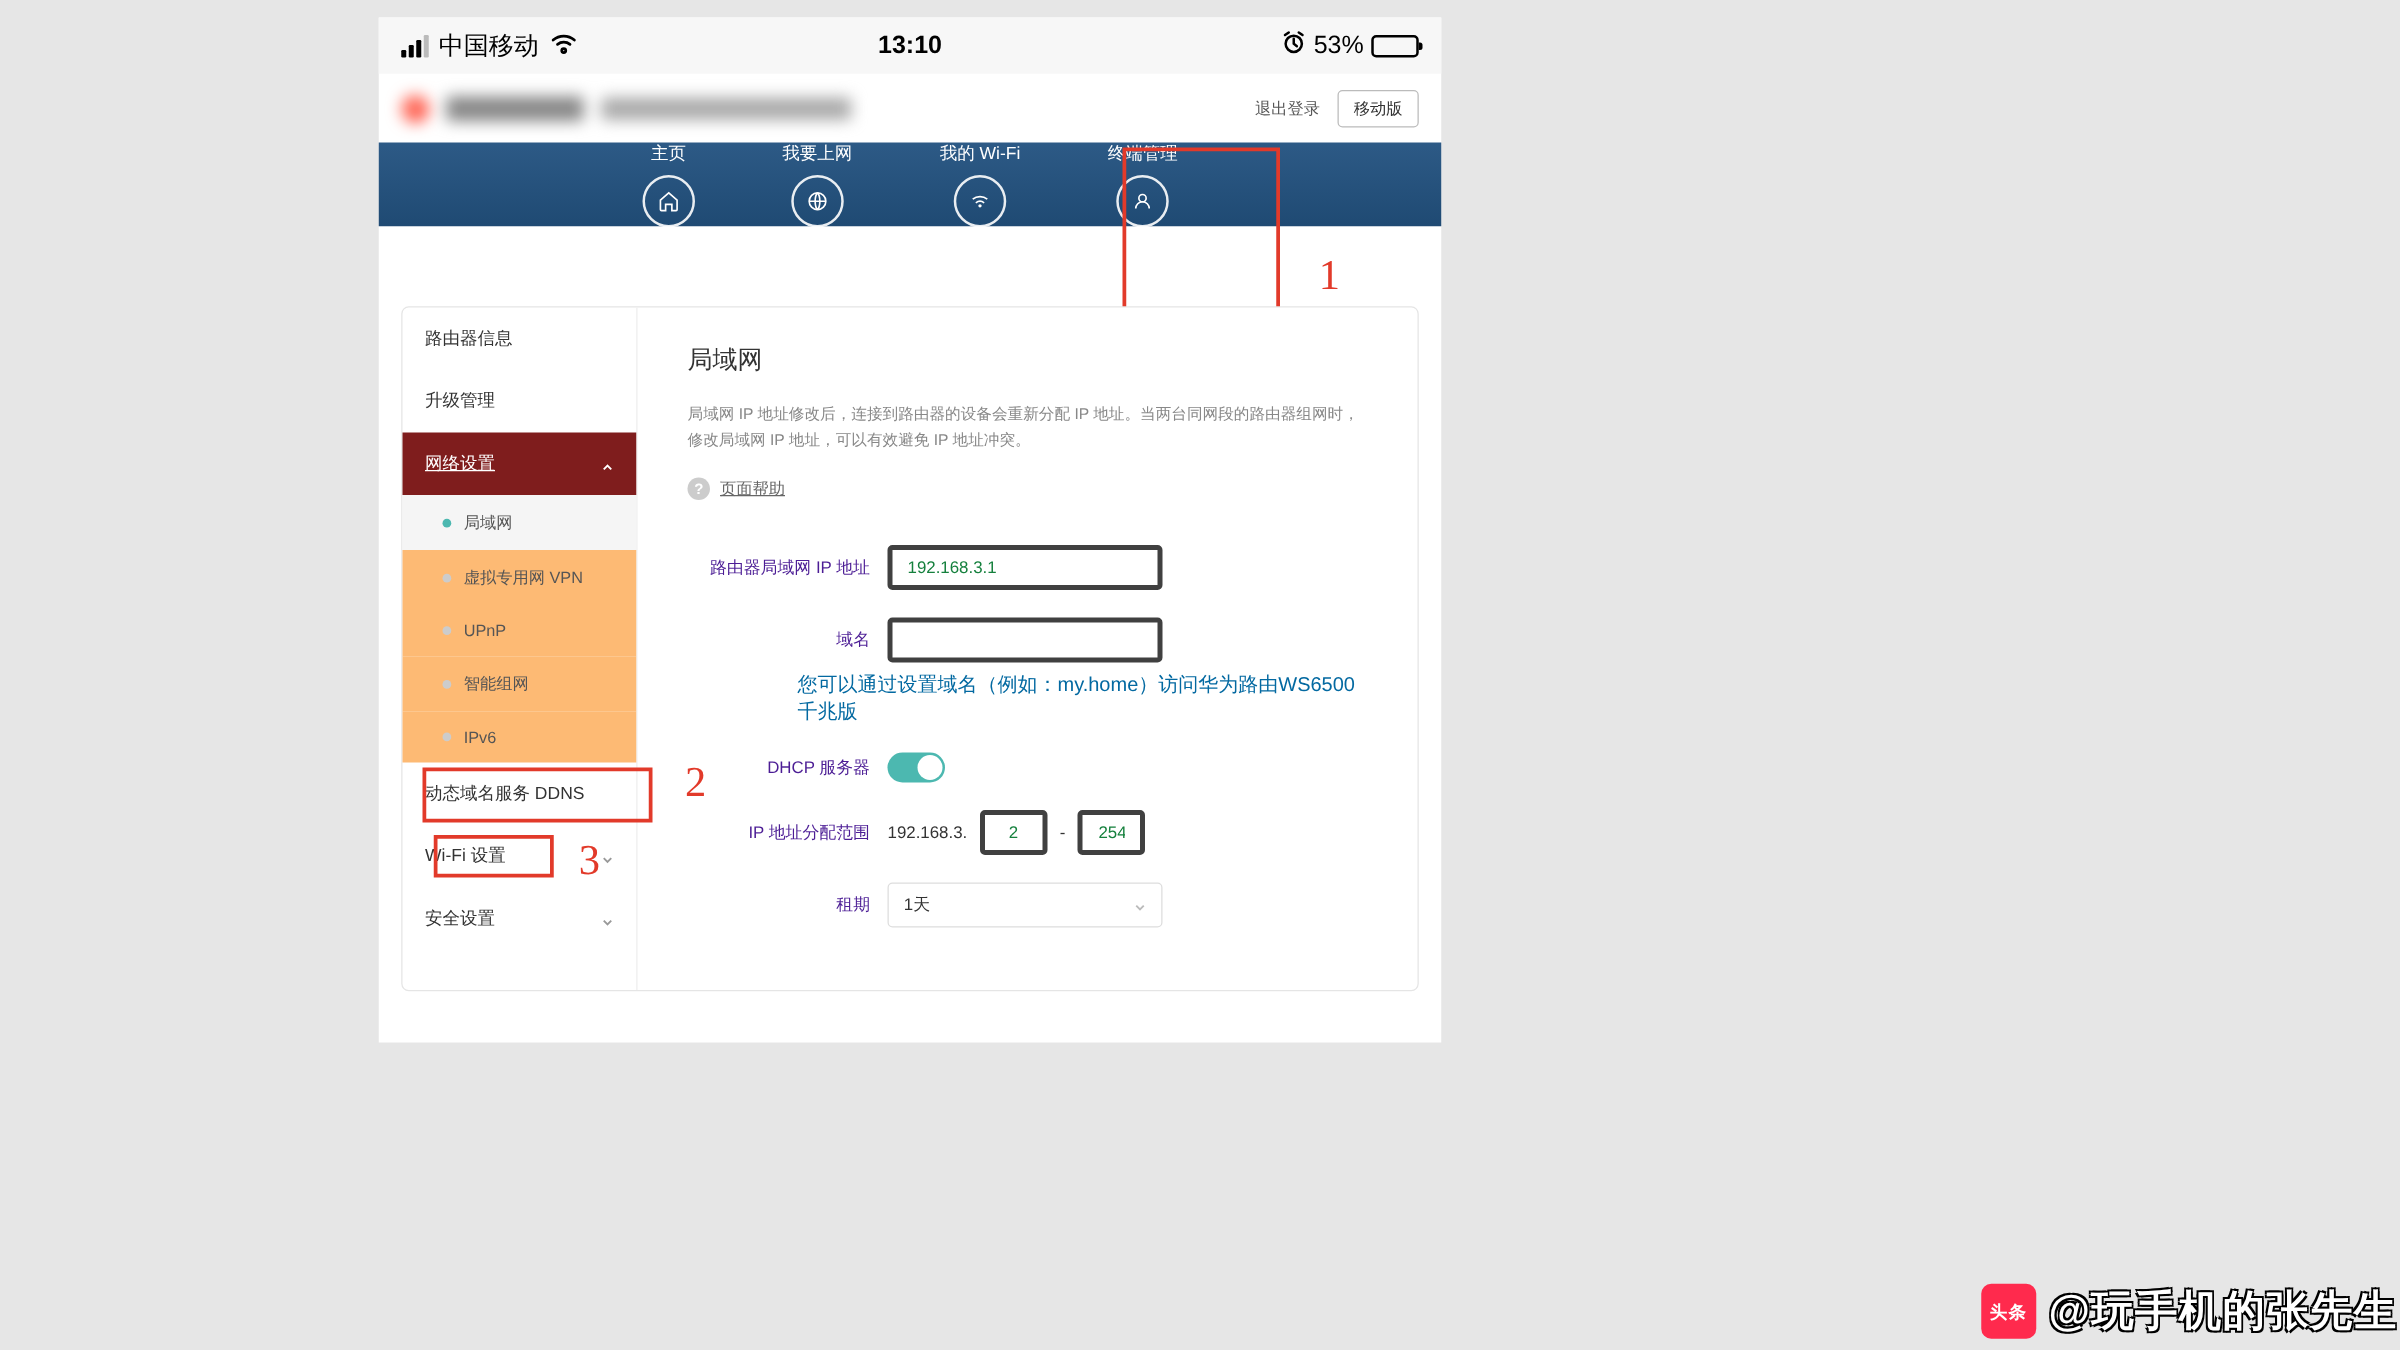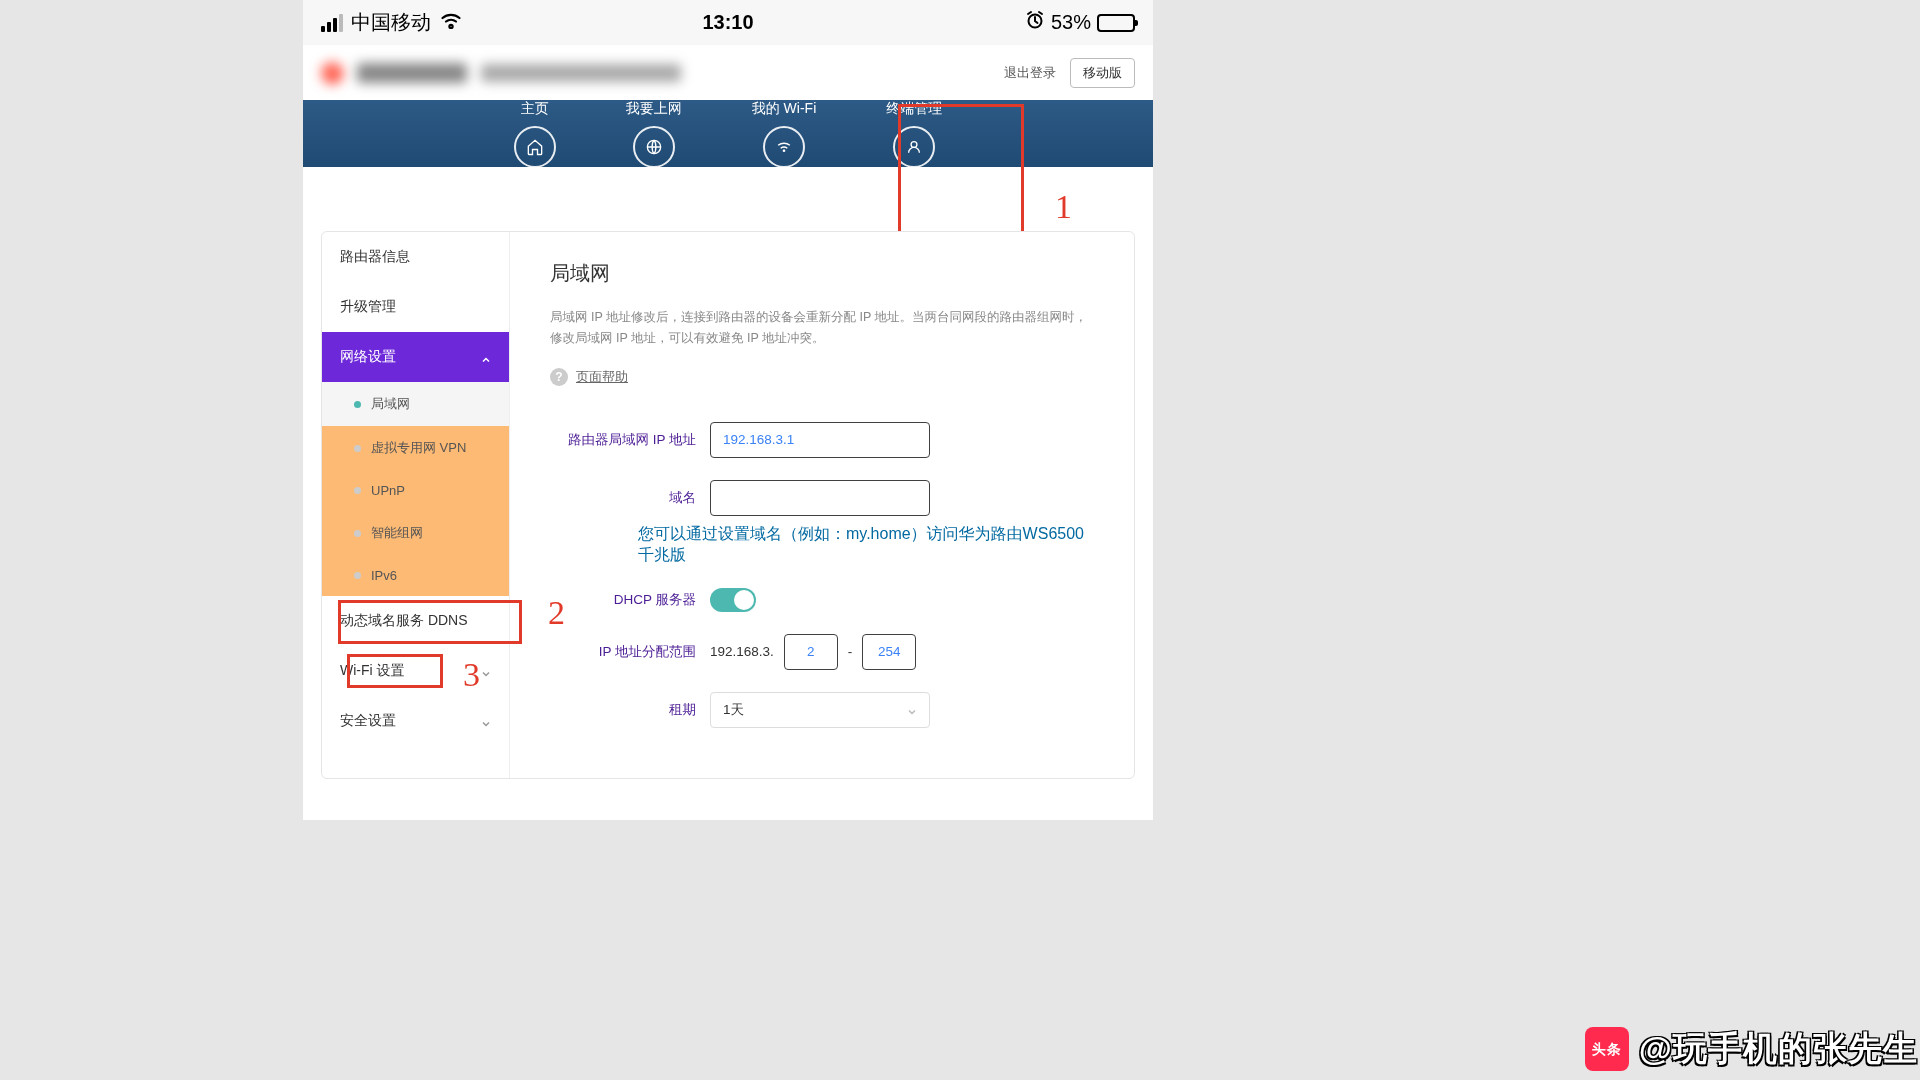--- a/index.html
+++ b/index.html
@@ -1,17 +1,17 @@
 <!DOCTYPE html>
 <html><head>
 <meta charset="utf-8">
 <style>
 * { margin: 0; padding: 0; box-sizing: border-box; font-family: "Microsoft YaHei", "PingFang SC", Arial, sans-serif; }
 body { background: #e6e6e6; width: 1920px; height: 1080px; overflow: hidden; position: relative; }
-.phone-wrap { position: absolute; left: 303px; top: 0; width: 850px; height: 820px; background: #fff; }
+.phone-wrap { position: absolute; left: 303px; top: 14px; width: 850px; height: 820px; background: #fff; }
 
 
 .status-bar { height: 45px; background: #f7f7f7; display: flex; align-items: center; padding: 0 18px; font-size: 20px; font-weight: 500; color: #000; }
 .sb-left { display: flex; align-items: center; gap: 8px; flex: 1; }
 .sb-center { flex: 1; text-align: center; font-weight: 600; }
 .sb-right { flex: 1; display: flex; align-items: center; justify-content: flex-end; gap: 6px; }
 .signal-bars { display: flex; align-items: flex-end; gap: 2px; }
 .signal-bars span { width: 4px; background: #000; border-radius: 1px; }
 .signal-bars span:nth-child(1){height:6px}.signal-bars span:nth-child(2){height:10px}.signal-bars span:nth-child(3){height:14px}.signal-bars span:nth-child(4){height:18px;background:#bbb}
 .wifi-ico svg { width: 24px; height: 20px; }
@@ -50,39 +50,39 @@
 .red-num.n2 { left:226px; top:362px;}
 .red-num.n3 { left:141px; top:424px;}
 
 
 .content-wrap { padding: 0 18px; margin-top: 64px;}
 .panel { display:flex; border:1px solid #e5e5e5; border-radius:6px; overflow:visible; background:#fff; min-height:540px; position:relative;}
 
 
 .sidebar { width:188px; border-right:1px solid #eee;}
 .side-item { padding:16px 18px; font-size:14px; color:#333; cursor:pointer; display:flex; align-items:center; justify-content:space-between;}
-.side-item.active-cat { background:#6d28d9; color:#fff;}
+.side-item.active-cat { background:#7f1d1d; color:#fff;text-decoration:underline;}
 .side-sub { padding:13px 18px 13px 32px; font-size:13px; color:#555; cursor:pointer; display:flex; align-items:center; gap:10px; background:#fdba74;}
 .side-sub .dot { width:7px; height:7px; border-radius:50%; background:#ccc;}
 .side-sub.sel { background:#f5f5f5;}
 .side-sub.sel .dot { background:#4cb8b0;}
 .chev { width:10px; height:10px;}
 .chev svg { width:10px; height:10px; stroke:#999; fill:none; stroke-width:1.5;}
 .side-item.active-cat .chev svg { stroke:#fff;}
 
 
 .main { flex:1; padding: 28px 40px;}
 .main h2 { font-size:20px; font-weight:500; color:#333; margin-bottom:20px;}
 .desc { font-size:12.5px; color:#888; line-height:1.7; margin-bottom:18px;}
 .help-row { display:flex; align-items:center; gap:8px; margin-bottom:36px;}
 .help-ico { width:18px; height:18px; background:#ccc; border-radius:50%; color:#fff; display:flex; align-items:center; justify-content:center; font-size:12px; font-weight:600;}
 .help-link { font-size:13px; color:#666; text-decoration:underline; cursor:pointer;}
 .form-row { display:flex; align-items:center; margin-bottom:22px;}
 .form-label { width:160px; text-align:right; font-size:13.5px; color:#4c1d95; padding-right:14px;}
-.form-input { width:220px; height:36px; border:1px solid #404040; border-radius:4px; padding:0 12px; font-size:13.5px; color:#3b82f6; outline:none;}
+.form-input { width:220px; height:36px; border:4px solid #404040; border-radius:4px; padding:0 12px; font-size:13.5px; color:#15803d; outline:none;}
 .small-input { width:54px; text-align:center;}
 .hint { font-size:16px; color:#0369a1; margin-left:88px; margin-top:-14px; margin-bottom:22px;}
 .toggle { width:46px; height:24px; background:#4cb8b0; border-radius:12px; position:relative; cursor:pointer;}
 .toggle::after { content:""; position:absolute; right:2px; top:2px; width:20px; height:20px; background:#fff; border-radius:50%;}
 .range-row { display:flex; align-items:center; gap:10px; font-size:13.5px; color:#333;}
 .select-box { width:220px; height:36px; border:1px solid #ddd; border-radius:4px; padding:0 12px; display:flex; align-items:center; justify-content:space-between; font-size:13.5px; color:#333; cursor:pointer;}
 
 
 .watermark { position:absolute; right:0; bottom:8px; font-size:34px; font-weight:700; color:#fff; text-shadow: -1.5px -1.5px 0 #000, 1.5px -1.5px 0 #000, -1.5px 1.5px 0 #000, 1.5px 1.5px 0 #000; letter-spacing:1px; display:flex; align-items:center; gap:10px; padding-right:2px;}
 .wm-logo { width:44px; height:44px; background:#ff2a4d; border-radius:8px; display:flex; align-items:center; justify-content:center; color:#fff; font-size:14px; font-weight:700; text-shadow:none; line-height:1;}

